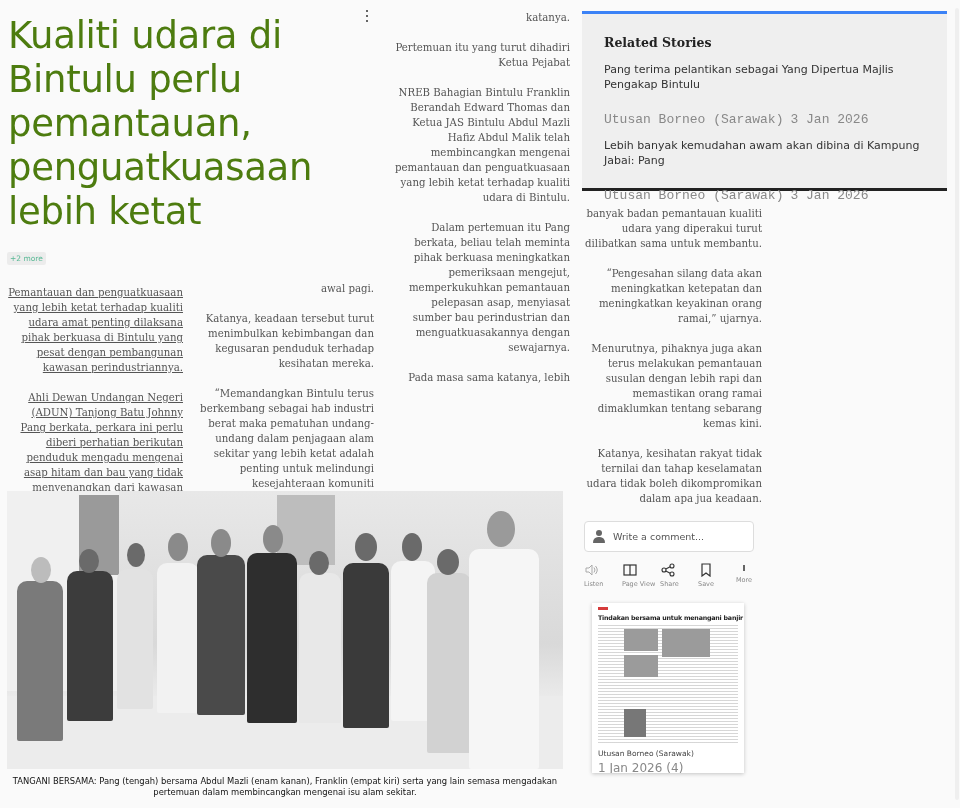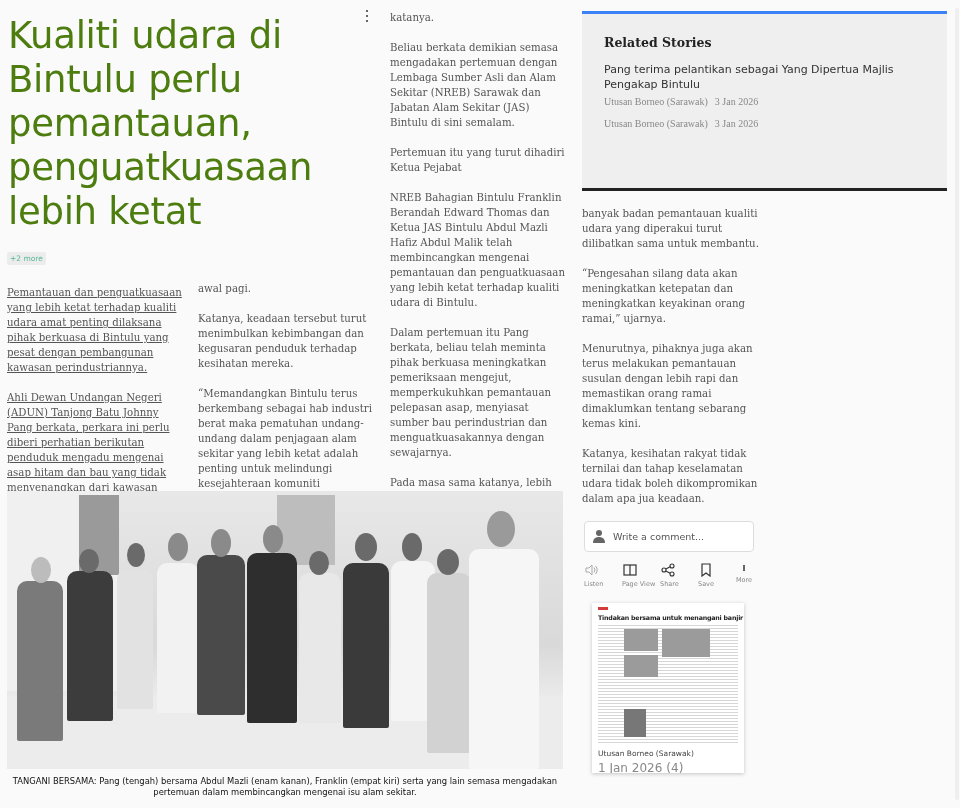--- a/index.html
+++ b/index.html
@@ -18,21 +18,21 @@
   .kebab-top i, .more-dots i { display: block; width: 2px; height: 2px; background: #333; border-radius: 1px; }
 
   .tag-more {
     position: absolute; left: 7px; top: 252px;
     background: #ececec; color: #57b894; border-radius: 2px;
     font-family: "DejaVu Sans", sans-serif; font-size: 7.5px; padding: 2px 3px; line-height: 9px;
   }
 
   .col {
     position: absolute; font-family: "DejaVu Serif", serif;
-    font-size: 10.2px; line-height: 15px; color: #555;
+    font-size: 10.2px; line-height: 15px; color: #555; text-align: right;
   }
   .col p { margin-bottom: 15px; }
   .col p:last-child { margin-bottom: 0; }
   .col1 { left: 7px; top: 285px; width: 176px; height: 208px; overflow: hidden; text-decoration: underline; }
   .col2 { left: 198px; top: 281px; width: 176px; height: 208px; overflow: hidden; }
   .col3 { left: 390px; top: 10px; width: 180px; height: 479px; overflow: hidden; }
   .col4 { left: 582px; top: 206px; width: 180px; }
 
   .photo {
     position: absolute; left: 7px; top: 491px; width: 556px; height: 278px;
@@ -51,21 +51,21 @@
     font-family: "DejaVu Sans", sans-serif; font-size: 8.4px; line-height: 11px; color: #111;
   }
 
   .related {
     position: absolute; left: 582px; top: 11px; width: 365px; height: 180px;
     background: #efefef; border-top: 3px solid #3b82f6; border-bottom: 3px solid #222;
     padding: 21px 22px 0 22px;
   }
   .related h3 { font-family: "DejaVu Serif", serif; font-size: 12.5px; font-weight: bold; color: #222; margin-bottom: 12px; }
   .story-title { font-family: "DejaVu Sans", sans-serif; font-size: 11px; line-height: 15px; color: #333; display: block; }
-  .story-meta { font-family: Liberation Serif, serif; font-size: 10px; color: #888; margin: 4px 0 11px; }
+  .story-meta { font-family: Liberation Mono, monospace; font-size: 13px; color: #888; margin: 20px 0 11px; }
   .story-meta span + span { margin-left: 7px; }
 
   .comment-box {
     position: absolute; left: 584px; top: 521px; width: 170px; height: 31px;
     background: #fff; border: 1px solid #ddd; border-radius: 4px;
     display: flex; align-items: center; padding-left: 8px;
     font-family: "DejaVu Sans", sans-serif; font-size: 9.5px; color: #555;
   }
   .avatar { width: 12px; height: 13px; margin-right: 8px; position: relative; }
   .avatar::before { content: ""; position: absolute; left: 3px; top: 0; width: 6px; height: 6px; border-radius: 50%; background: #666; }
@@ -110,21 +110,20 @@
   <p>Pemantauan dan penguatkuasaan yang lebih ketat terhadap kualiti udara amat penting dilaksana pihak berkuasa di Bintulu yang pesat dengan pembangunan kawasan perindustriannya.</p>
   <p>Ahli Dewan Undangan Negeri (ADUN) Tanjong Batu Johnny Pang berkata, perkara ini perlu diberi perhatian berikutan penduduk mengadu mengenai asap hitam dan bau yang tidak menyenangkan dari kawasan perindustrian pada</p>
 </div>
 <div class="col col2">
   <p>awal pagi.</p>
   <p>Katanya, keadaan tersebut turut menimbulkan kebimbangan dan kegusaran penduduk terhadap kesihatan mereka.</p>
   <p>“Memandangkan Bintulu terus berkembang sebagai hab industri berat maka pematuhan undang-undang dalam penjagaan alam sekitar yang lebih ketat adalah penting untuk melindungi kesejahteraan komuniti setempat,”</p>
 </div>
 <div class="col col3">
   <p>katanya.</p>
-  <p>Beliau berkata demikian semasa mengadakan pertemuan dengan Lembaga Sumber Asli dan Alam Sekitar (NREB) Sarawak dan Jabatan Alam Sekitar (JAS) Bintulu di sini semalam.</p>
   <p>Pertemuan itu yang turut dihadiri Ketua Pejabat</p>
   <p>NREB Bahagian Bintulu Franklin Berandah Edward Thomas dan Ketua JAS Bintulu Abdul Mazli Hafiz Abdul Malik telah membincangkan mengenai pemantauan dan penguatkuasaan yang lebih ketat terhadap kualiti udara di Bintulu.</p>
   <p>Dalam pertemuan itu Pang berkata, beliau telah meminta pihak berkuasa meningkatkan pemeriksaan mengejut, memperkukuhkan pemantauan pelepasan asap, menyiasat sumber bau perindustrian dan menguatkuasakannya dengan sewajarnya.</p>
   <p>Pada masa sama katanya, lebih</p>
 </div>
 <div class="col col4">
   <p>banyak badan pemantauan kualiti udara yang diperakui turut dilibatkan sama untuk membantu.</p>
   <p>“Pengesahan silang data akan meningkatkan ketepatan dan meningkatkan keyakinan orang ramai,” ujarnya.</p>
   <p>Menurutnya, pihaknya juga akan terus melakukan pemantauan susulan dengan lebih rapi dan memastikan orang ramai dimaklumkan tentang sebarang kemas kini.</p>
   <p>Katanya, kesihatan rakyat tidak ternilai dan tahap keselamatan udara tidak boleh dikompromikan dalam apa jua keadaan.</p>
@@ -163,20 +162,21 @@
 
 <div class="related">
   <h3>Related Stories</h3>
   <div>
     <a class="story-title">Pang terima pelantikan sebagai Yang Dipertua Majlis Pengakap Bintulu</a>
     <div class="story-meta">
       <span>Utusan Borneo (Sarawak)</span><span>3 Jan 2026</span>
     </div>
   </div>
   <div>
+    <a class="story-title">Lebih banyak kemudahan awam akan dibina di Kampung Jabai: Pang</a>
     <div class="story-meta">
       <span>Utusan Borneo (Sarawak)</span><span>3 Jan 2026</span>
     </div>
   </div>
 </div>
 
 <div class="comment-box">
   <span class="avatar"></span>
   <span>Write a comment...</span>
 </div>

